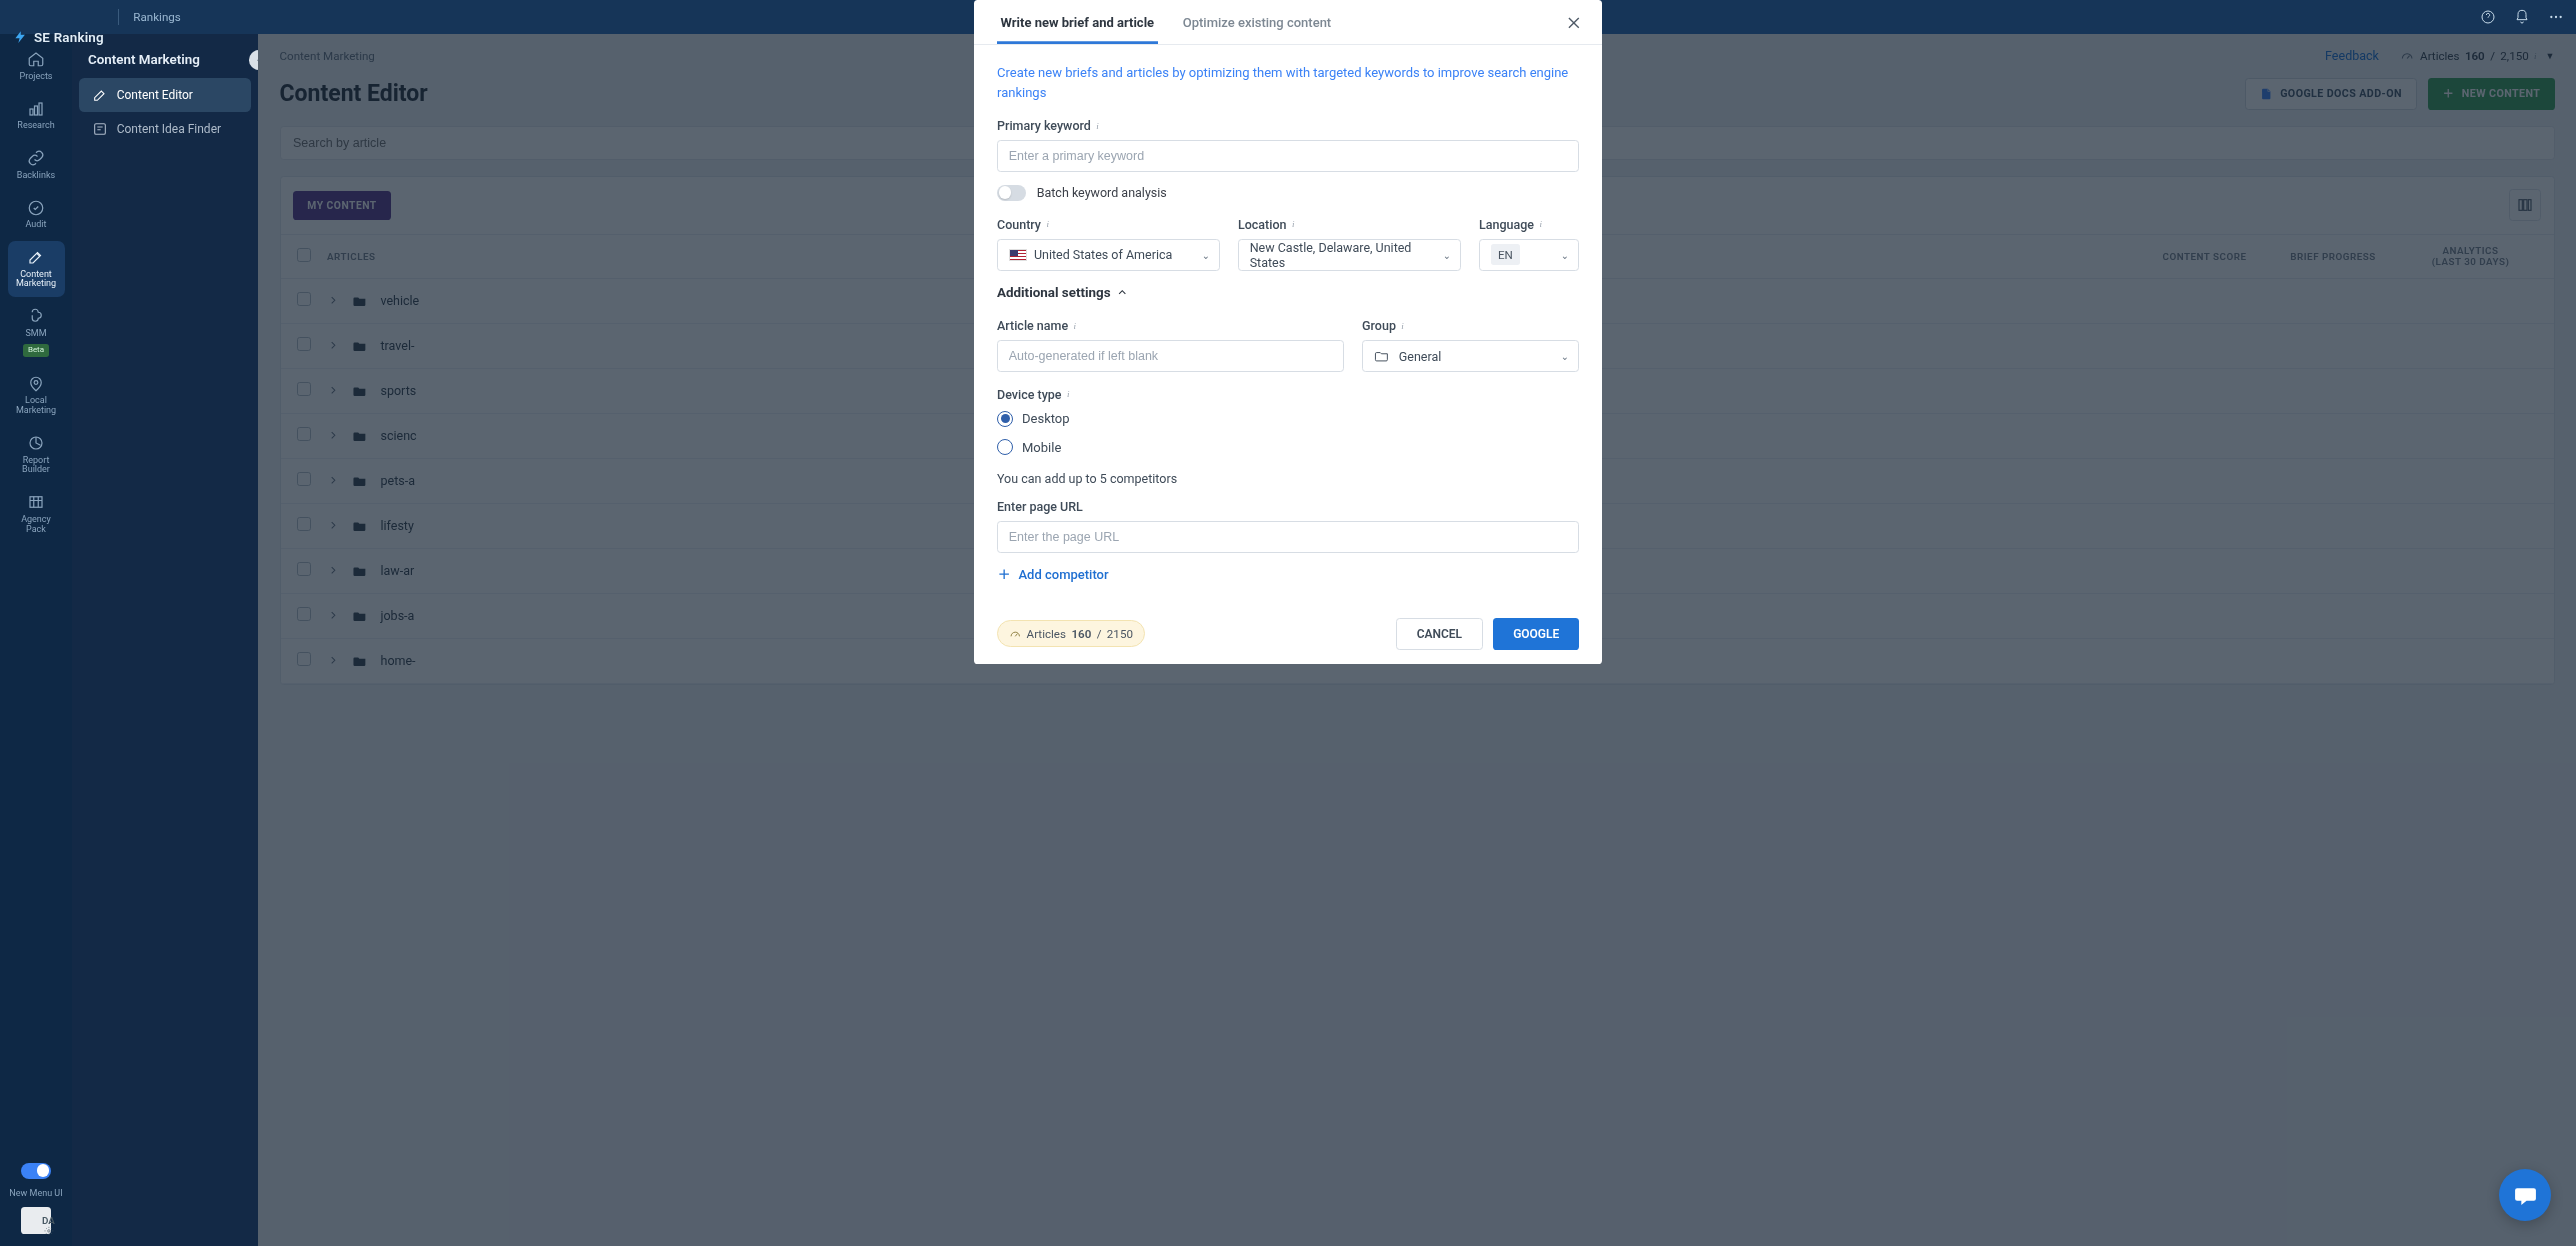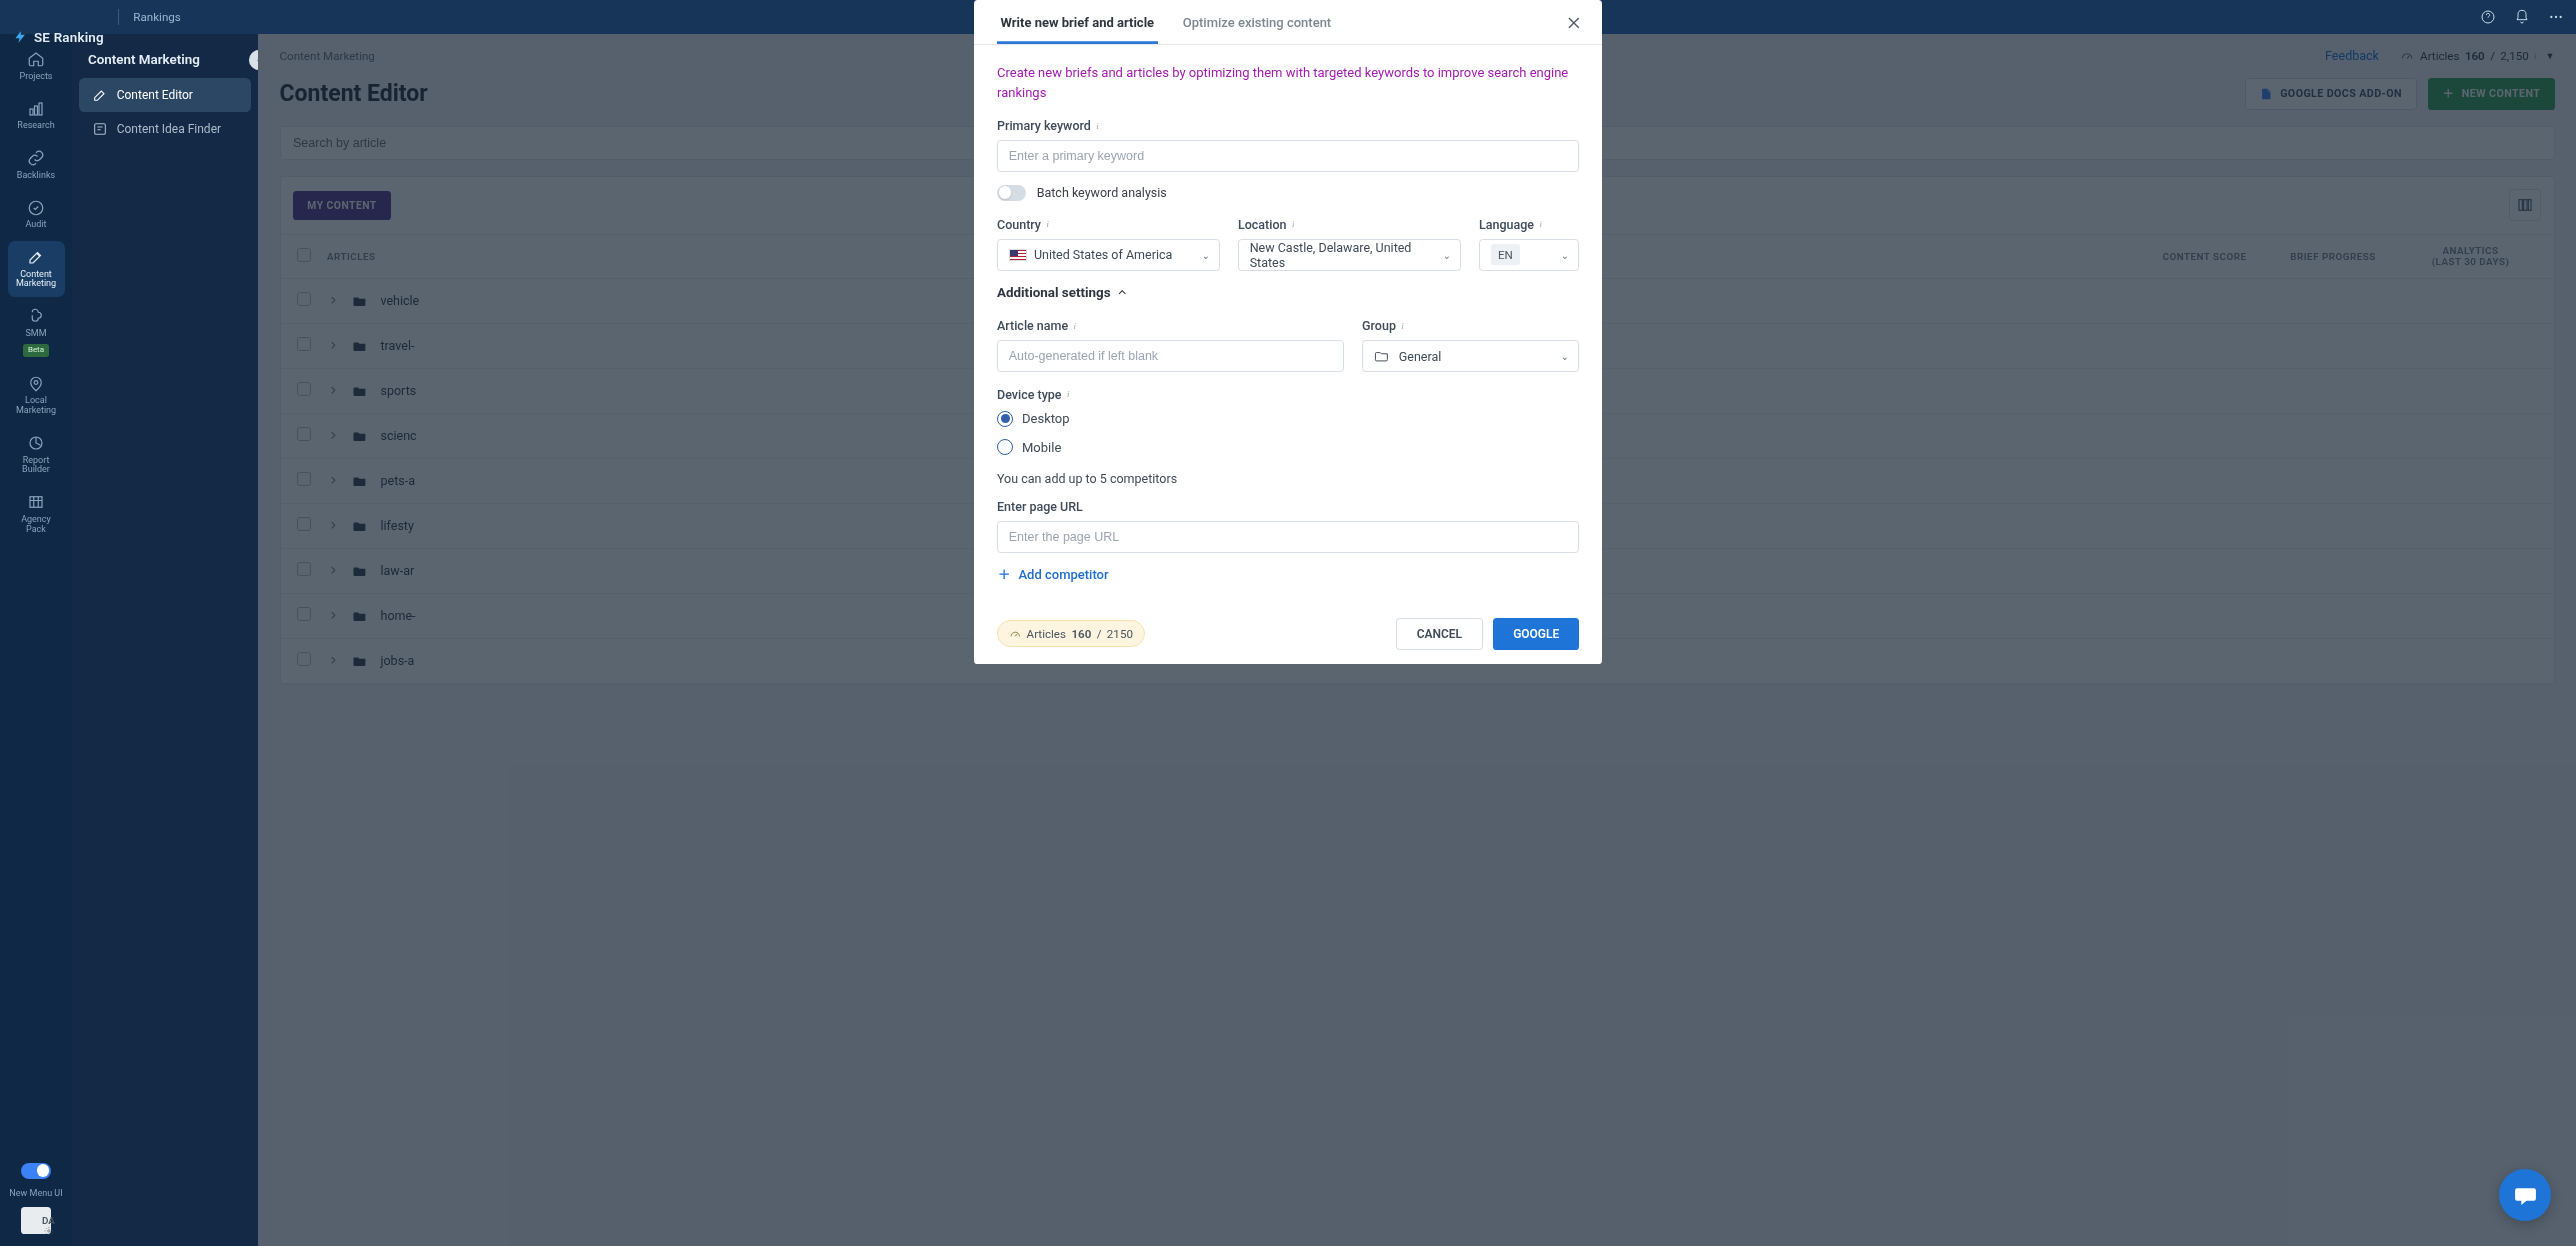--- a/index.html
+++ b/index.html
@@ -281,21 +281,21 @@
   .modal-close {
     position:absolute; right:18px; top:12.5px;
     width:19.7px; height:19.7px; cursor:pointer;
     color:#4f5a67;
   }
   .modal-body {
     padding:18px 23px 10.7px;
     overflow:auto;
   }
   .modal-desc {
-    font-size:13px; color:#a21caf; line-height:1.5;
+    font-size:13px; color:#3b82f6; line-height:1.5;
     margin-bottom:16px;
   }
   .field-label {
     font-size:12.5px; color:#3f4b58; font-weight:500;
     display:flex; align-items:center; gap:5.4px;
     margin-bottom:7.2px;
   }
   .info-i {
     font-size:9px; font-style:italic; font-family:Georgia,serif;
     color:#9aa3ae; vertical-align:super;
@@ -708,34 +708,34 @@
     <span class="col-analytics"><span class="placeholder"></span></span>
   </div>
           <div class="table-row">
     <span class="col-check"><span class="checkbox"></span></span>
     <svg class="chevron" viewBox="0 0 24 24" fill="none" stroke="#6b7785" stroke-width="2">
               <path d="M9 6l6 6-6 6"></path>
             </svg>
     <svg class="folder-icon" viewBox="0 0 24 24">
               <path d="M3 6h6l2 2h10v10a2 2 0 0 1-2 2H3a2 2 0 0 1-2-2V8a2 2 0 0 1 2-2Z" fill="#3d4955"></path>
             </svg>
-    <span class="col-articles">home-</span>
+    <span class="col-articles">jobs-a</span>
     <span class="col-score"><span class="placeholder"></span></span>
     <span class="col-brief"><span class="placeholder"></span></span>
     <span class="col-analytics"><span class="placeholder"></span></span>
   </div>
           <div class="table-row">
     <span class="col-check"><span class="checkbox"></span></span>
     <svg class="chevron" viewBox="0 0 24 24" fill="none" stroke="#6b7785" stroke-width="2">
               <path d="M9 6l6 6-6 6"></path>
             </svg>
     <svg class="folder-icon" viewBox="0 0 24 24">
               <path d="M3 6h6l2 2h10v10a2 2 0 0 1-2 2H3a2 2 0 0 1-2-2V8a2 2 0 0 1 2-2Z" fill="#3d4955"></path>
             </svg>
-    <span class="col-articles">jobs-a</span>
+    <span class="col-articles">home-</span>
     <span class="col-score"><span class="placeholder"></span></span>
     <span class="col-brief"><span class="placeholder"></span></span>
     <span class="col-analytics"><span class="placeholder"></span></span>
   </div>
         </div>
     </div>
 
     <div class="scrim"></div>
 
     <div class="chat-fab">

